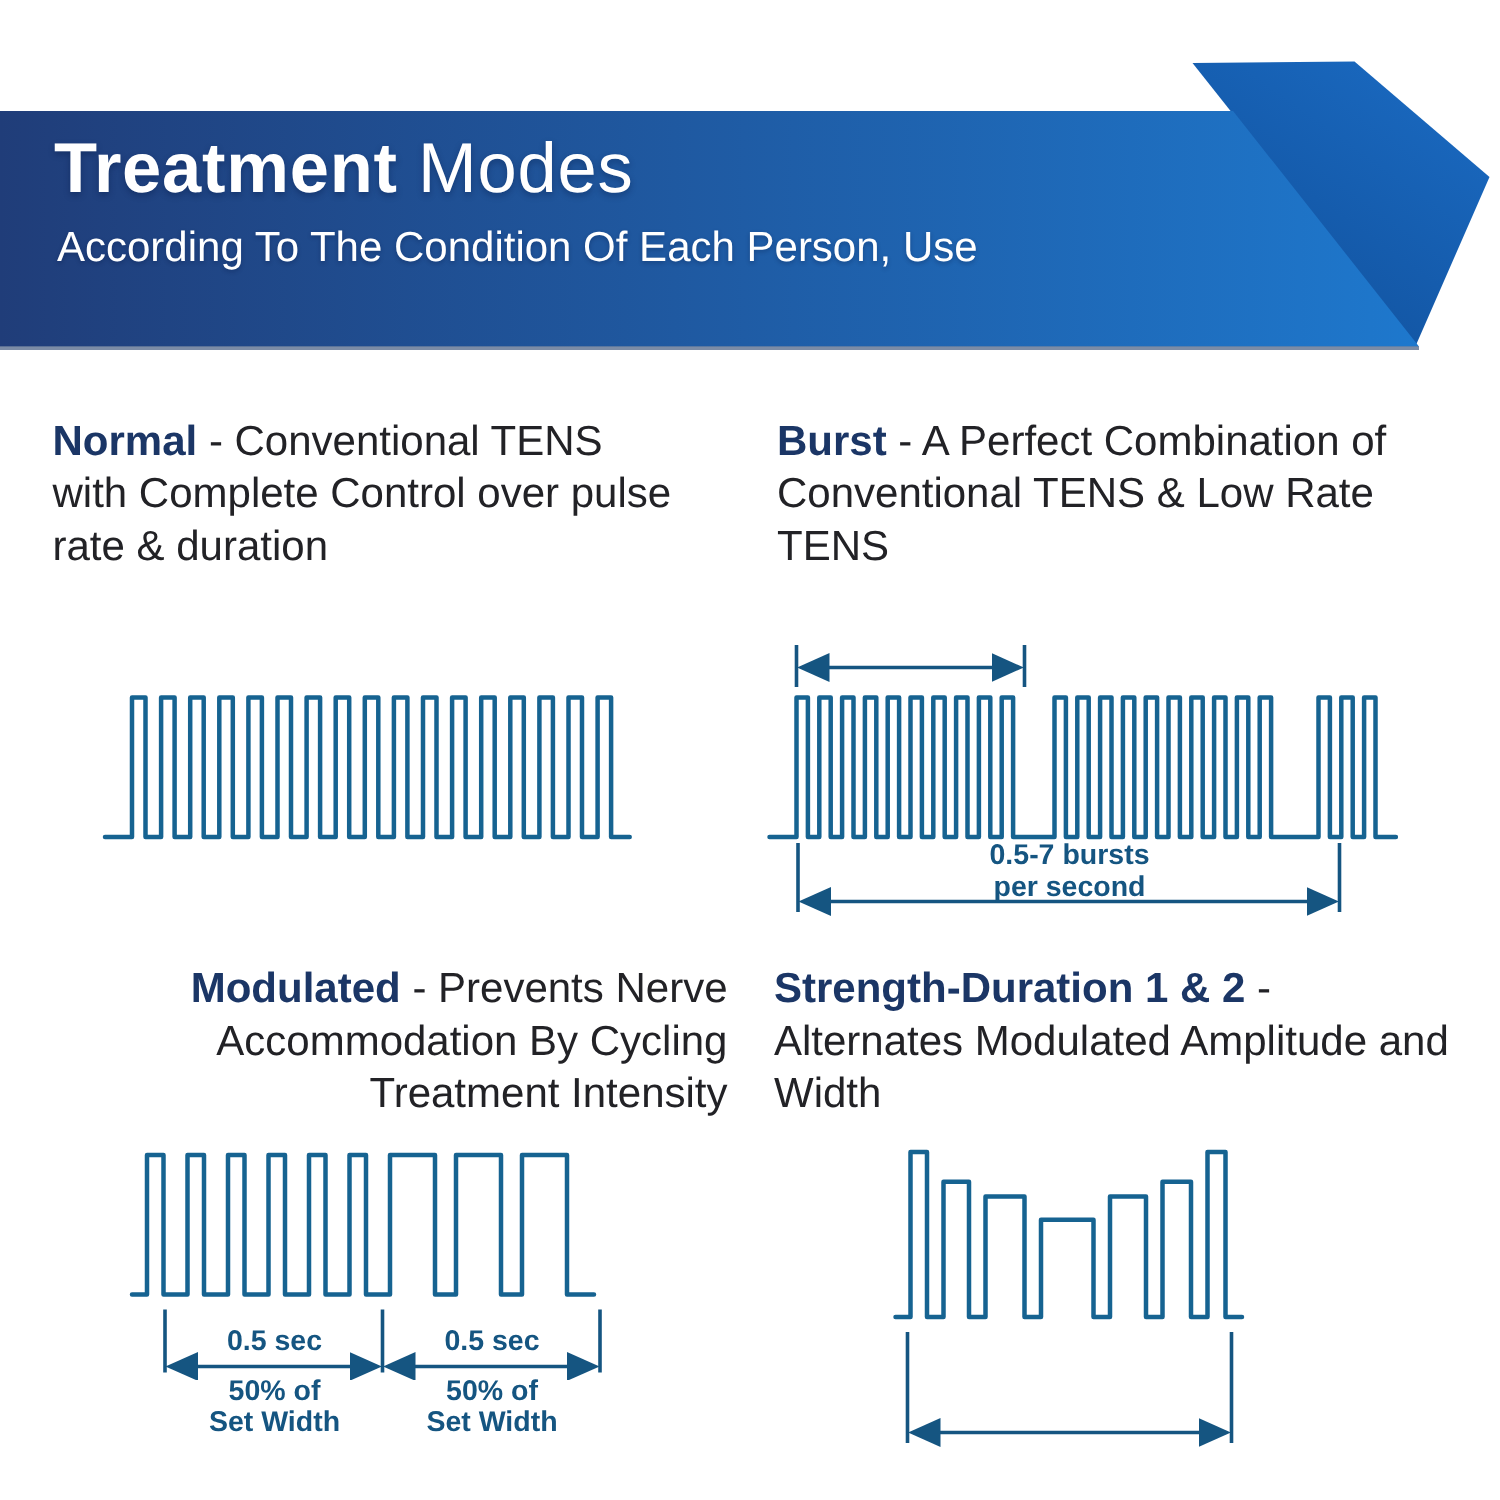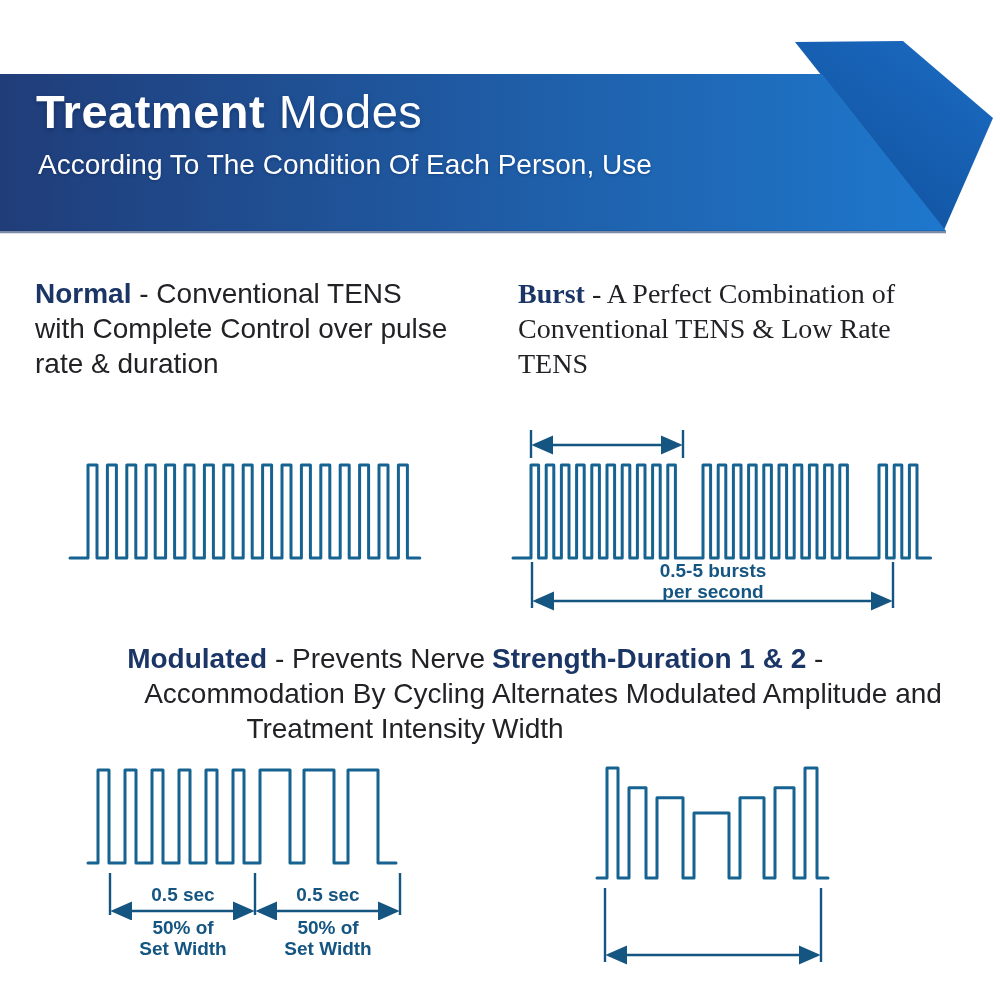--- a/index.html
+++ b/index.html
@@ -18,23 +18,23 @@
   .hdr-sub{
     position:absolute;left:38px;color:#fff;font-size:28px;line-height:30px;font-weight:500;
     text-shadow:0 1px 3px rgba(0,20,60,.3);white-space:nowrap;
   }
   .hdr-sub.l1{top:150px;}
   .hdr-sub.l2{top:188px;}
   
   .sec{position:absolute;font-size:28px;line-height:35px;font-weight:500;color:var(--body);}
   .sec b{color:var(--term);font-weight:700;}
   .sec-normal{left:35px;top:276px;width:420px;}
-  .sec-burst{left:518px;top:276px;width:440px;font-family:Liberation Serif, serif;}
+  .sec-burst{left:518px;top:276px;width:440px;}
   .sec-modulated{left:35px;top:641px;width:450px;text-align:right;}
-  .sec-strength{left:492px;top:641px;width:460px;}
+  .sec-strength{left:516px;top:641px;width:460px;}
   
   .wave{fill:none;stroke:var(--wave);stroke-width:3;stroke-linejoin:round;stroke-linecap:round;}
   .ann-line{stroke:var(--ann);stroke-width:2.4;stroke-linecap:butt;fill:none;}
   .arrowhead{fill:var(--ann);}
   .ann-label{
     position:absolute;color:var(--ann);font-weight:600;font-size:19px;line-height:22px;
     text-align:center;
   }
 </style>
 </head>
@@ -96,21 +96,21 @@
     <line class="ann-line" x1="178" y1="5" x2="178" y2="33"></line>
     <line class="ann-line" x1="30" y1="20" x2="174" y2="20" marker-start="url(#arw)" marker-end="url(#arw)"></line>
 
     <path class="wave" d="M8 133h18v-93h7.6v93h7.6v-93h7.6v93h7.6v-93h7.6v93h7.6v-93h7.6v93h7.6v-93h7.6v93h7.6v-93h7.6v93h7.6v-93h7.6v93h7.6v-93h7.6v93h7.6v-93h7.6v93h7.6v-93h7.6v93h7.6h20v-93h7.6v93h7.6v-93h7.6v93h7.6v-93h7.6v93h7.6v-93h7.6v93h7.6v-93h7.6v93h7.6v-93h7.6v93h7.6v-93h7.6v93h7.6v-93h7.6v93h7.6v-93h7.6v93h7.6v-93h7.6v93h7.6h24v-93h7.6v93h7.6v-93h7.6v93h7.6v-93h7.6v93h7.6h6"></path>
 
     <line class="ann-line" x1="27" y1="137" x2="27" y2="183"></line>
     <line class="ann-line" x1="388" y1="137" x2="388" y2="183"></line>
     <line class="ann-line" x1="31" y1="176" x2="384" y2="176" marker-start="url(#arw)" marker-end="url(#arw)"></line>
   </svg>
   <div class="ann-label" style="left:613px;top:560px;width:200px;line-height:21px">
-    <div>0.5-5 bursts</div>
+    <div>0.5-7 bursts</div>
     <div>per second</div>
   </div>
 
   <svg style="left:80px;top:755px" width="345" height="165" viewBox="0 0 345 165">
     <path class="wave" d="M8 108h10v-93h11v93h16v-93h11v93h16v-93h11v93h16v-93h11v93h16v-93h11v93h16v-93h11v93h16v-93h30v93h14v-93h30v93h14v-93h30v93h14h4"></path>
     <line class="ann-line" x1="30" y1="118" x2="30" y2="160"></line>
     <line class="ann-line" x1="175" y1="118" x2="175" y2="160"></line>
     <line class="ann-line" x1="320" y1="118" x2="320" y2="160"></line>
     <line class="ann-line" x1="34" y1="156" x2="171" y2="156" marker-start="url(#arw)" marker-end="url(#arw)"></line>
     <line class="ann-line" x1="179" y1="156" x2="316" y2="156" marker-start="url(#arw)" marker-end="url(#arw)"></line>

